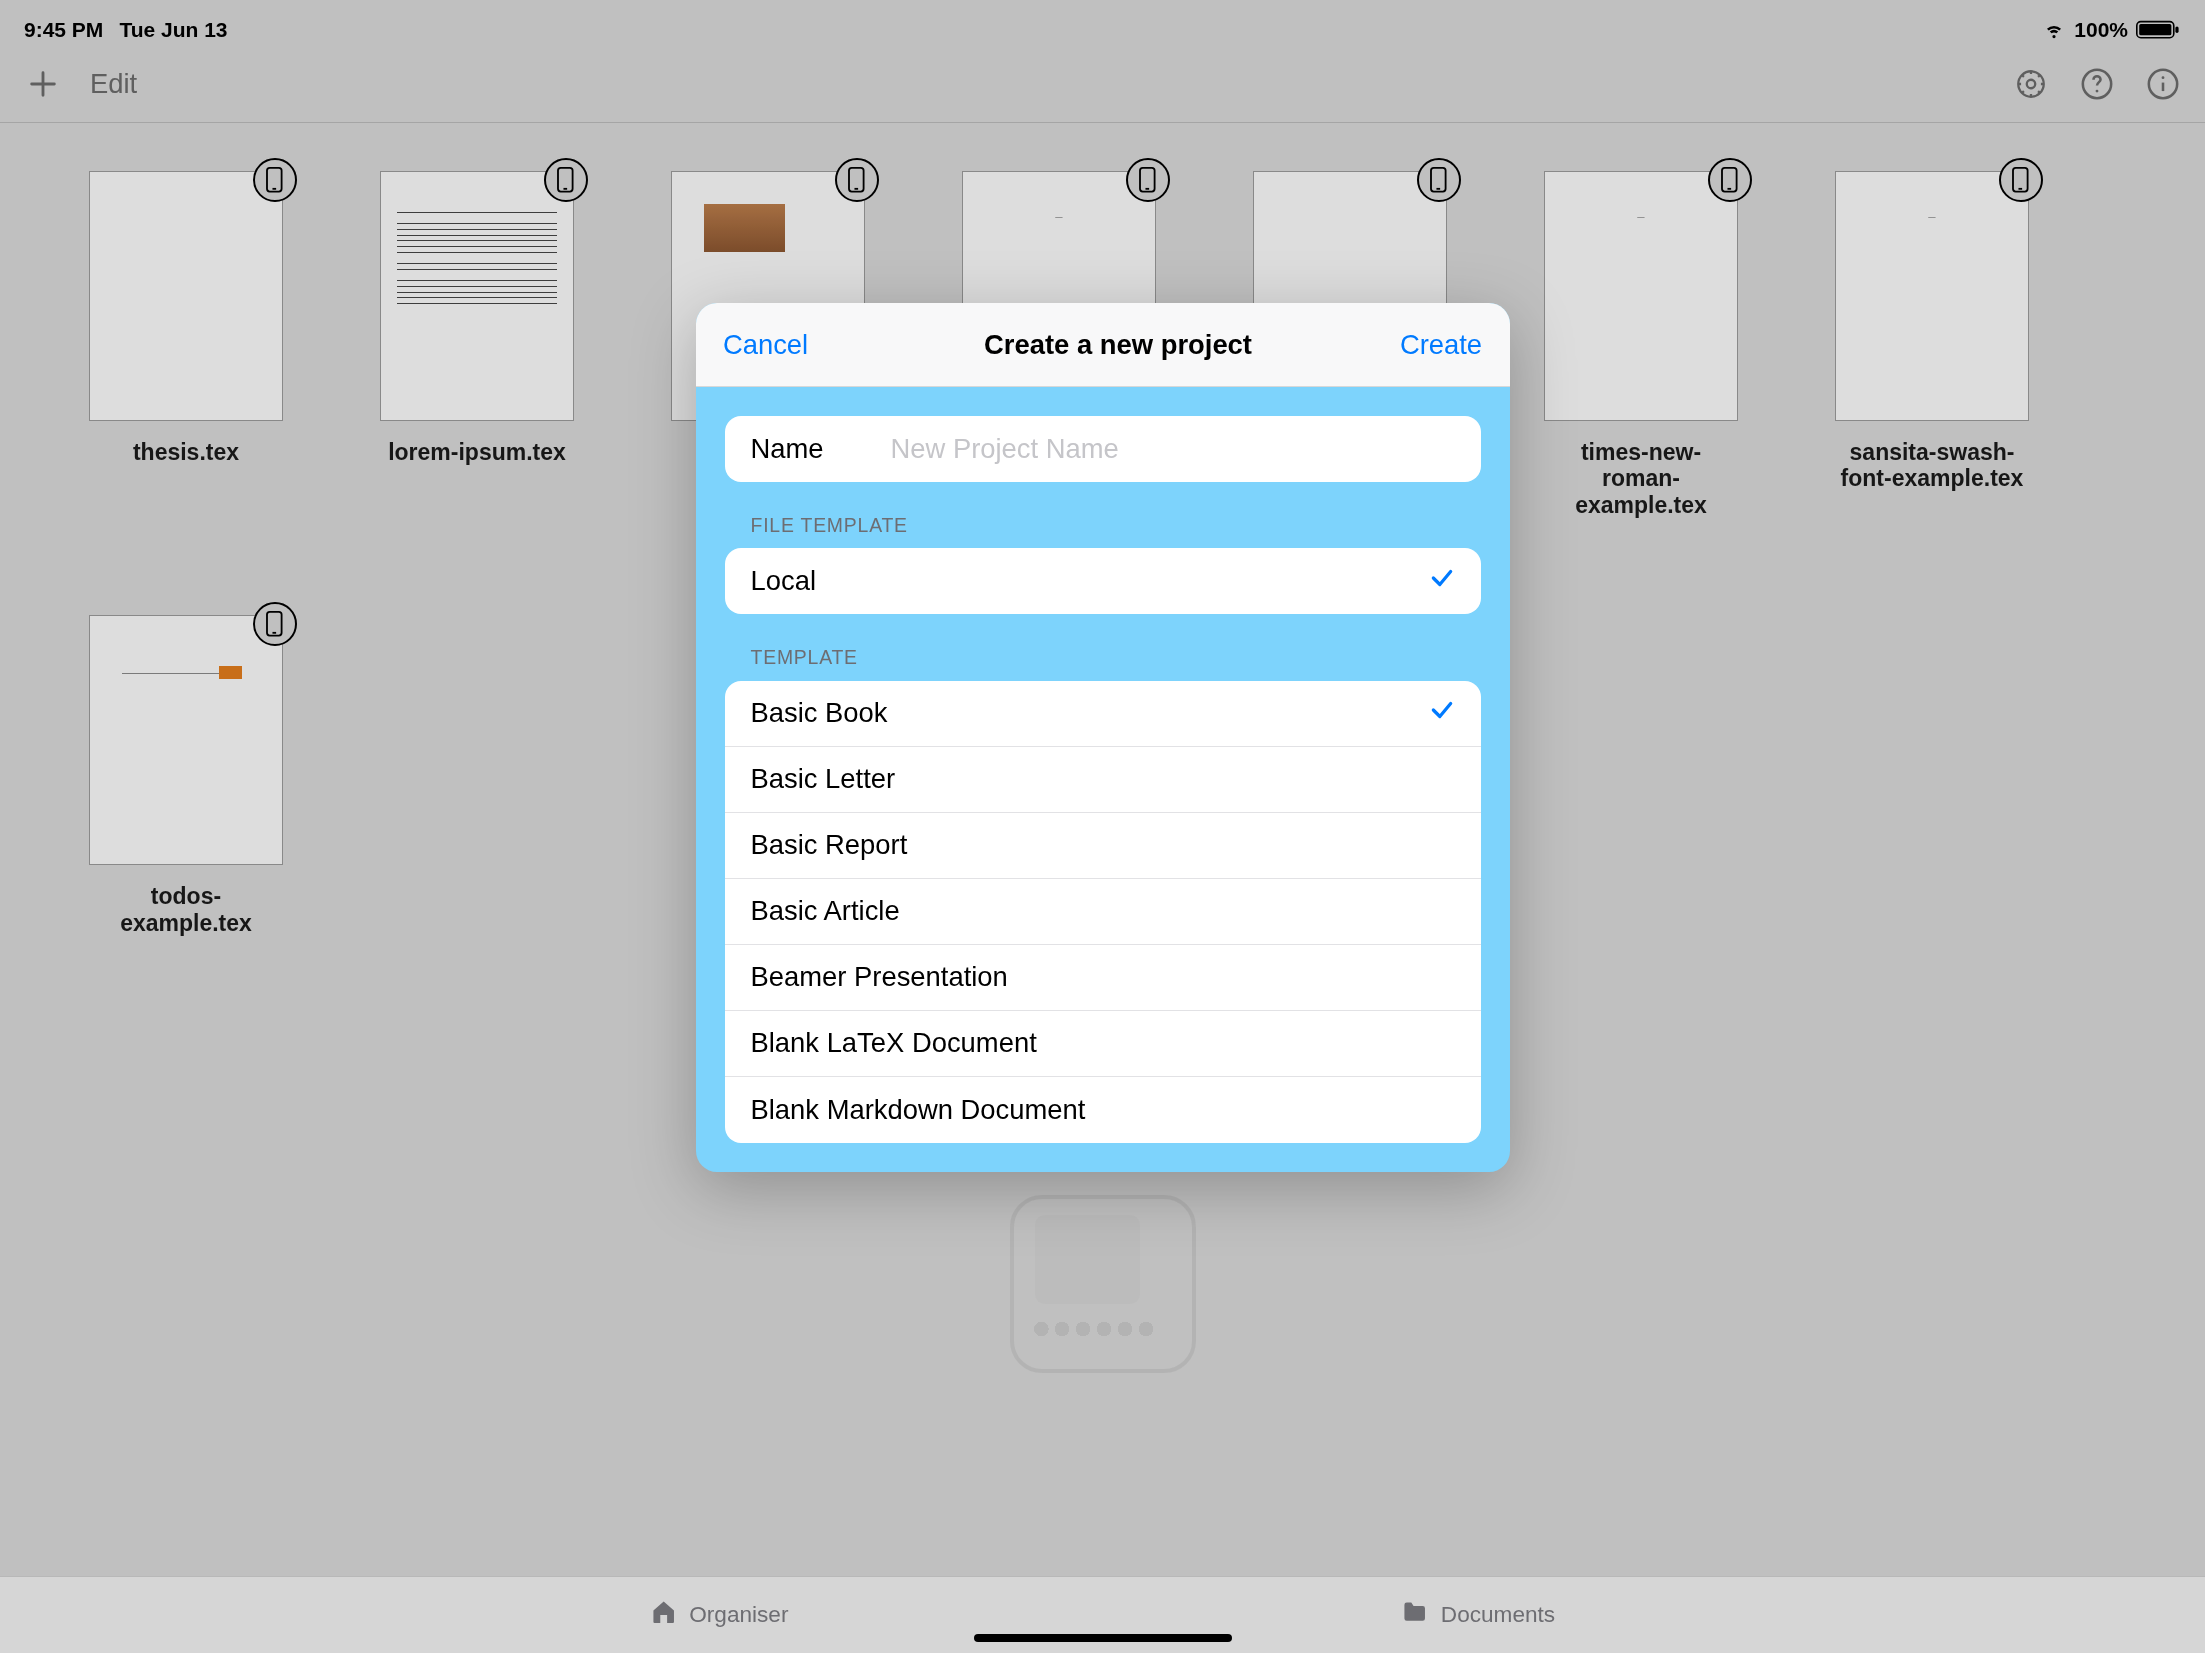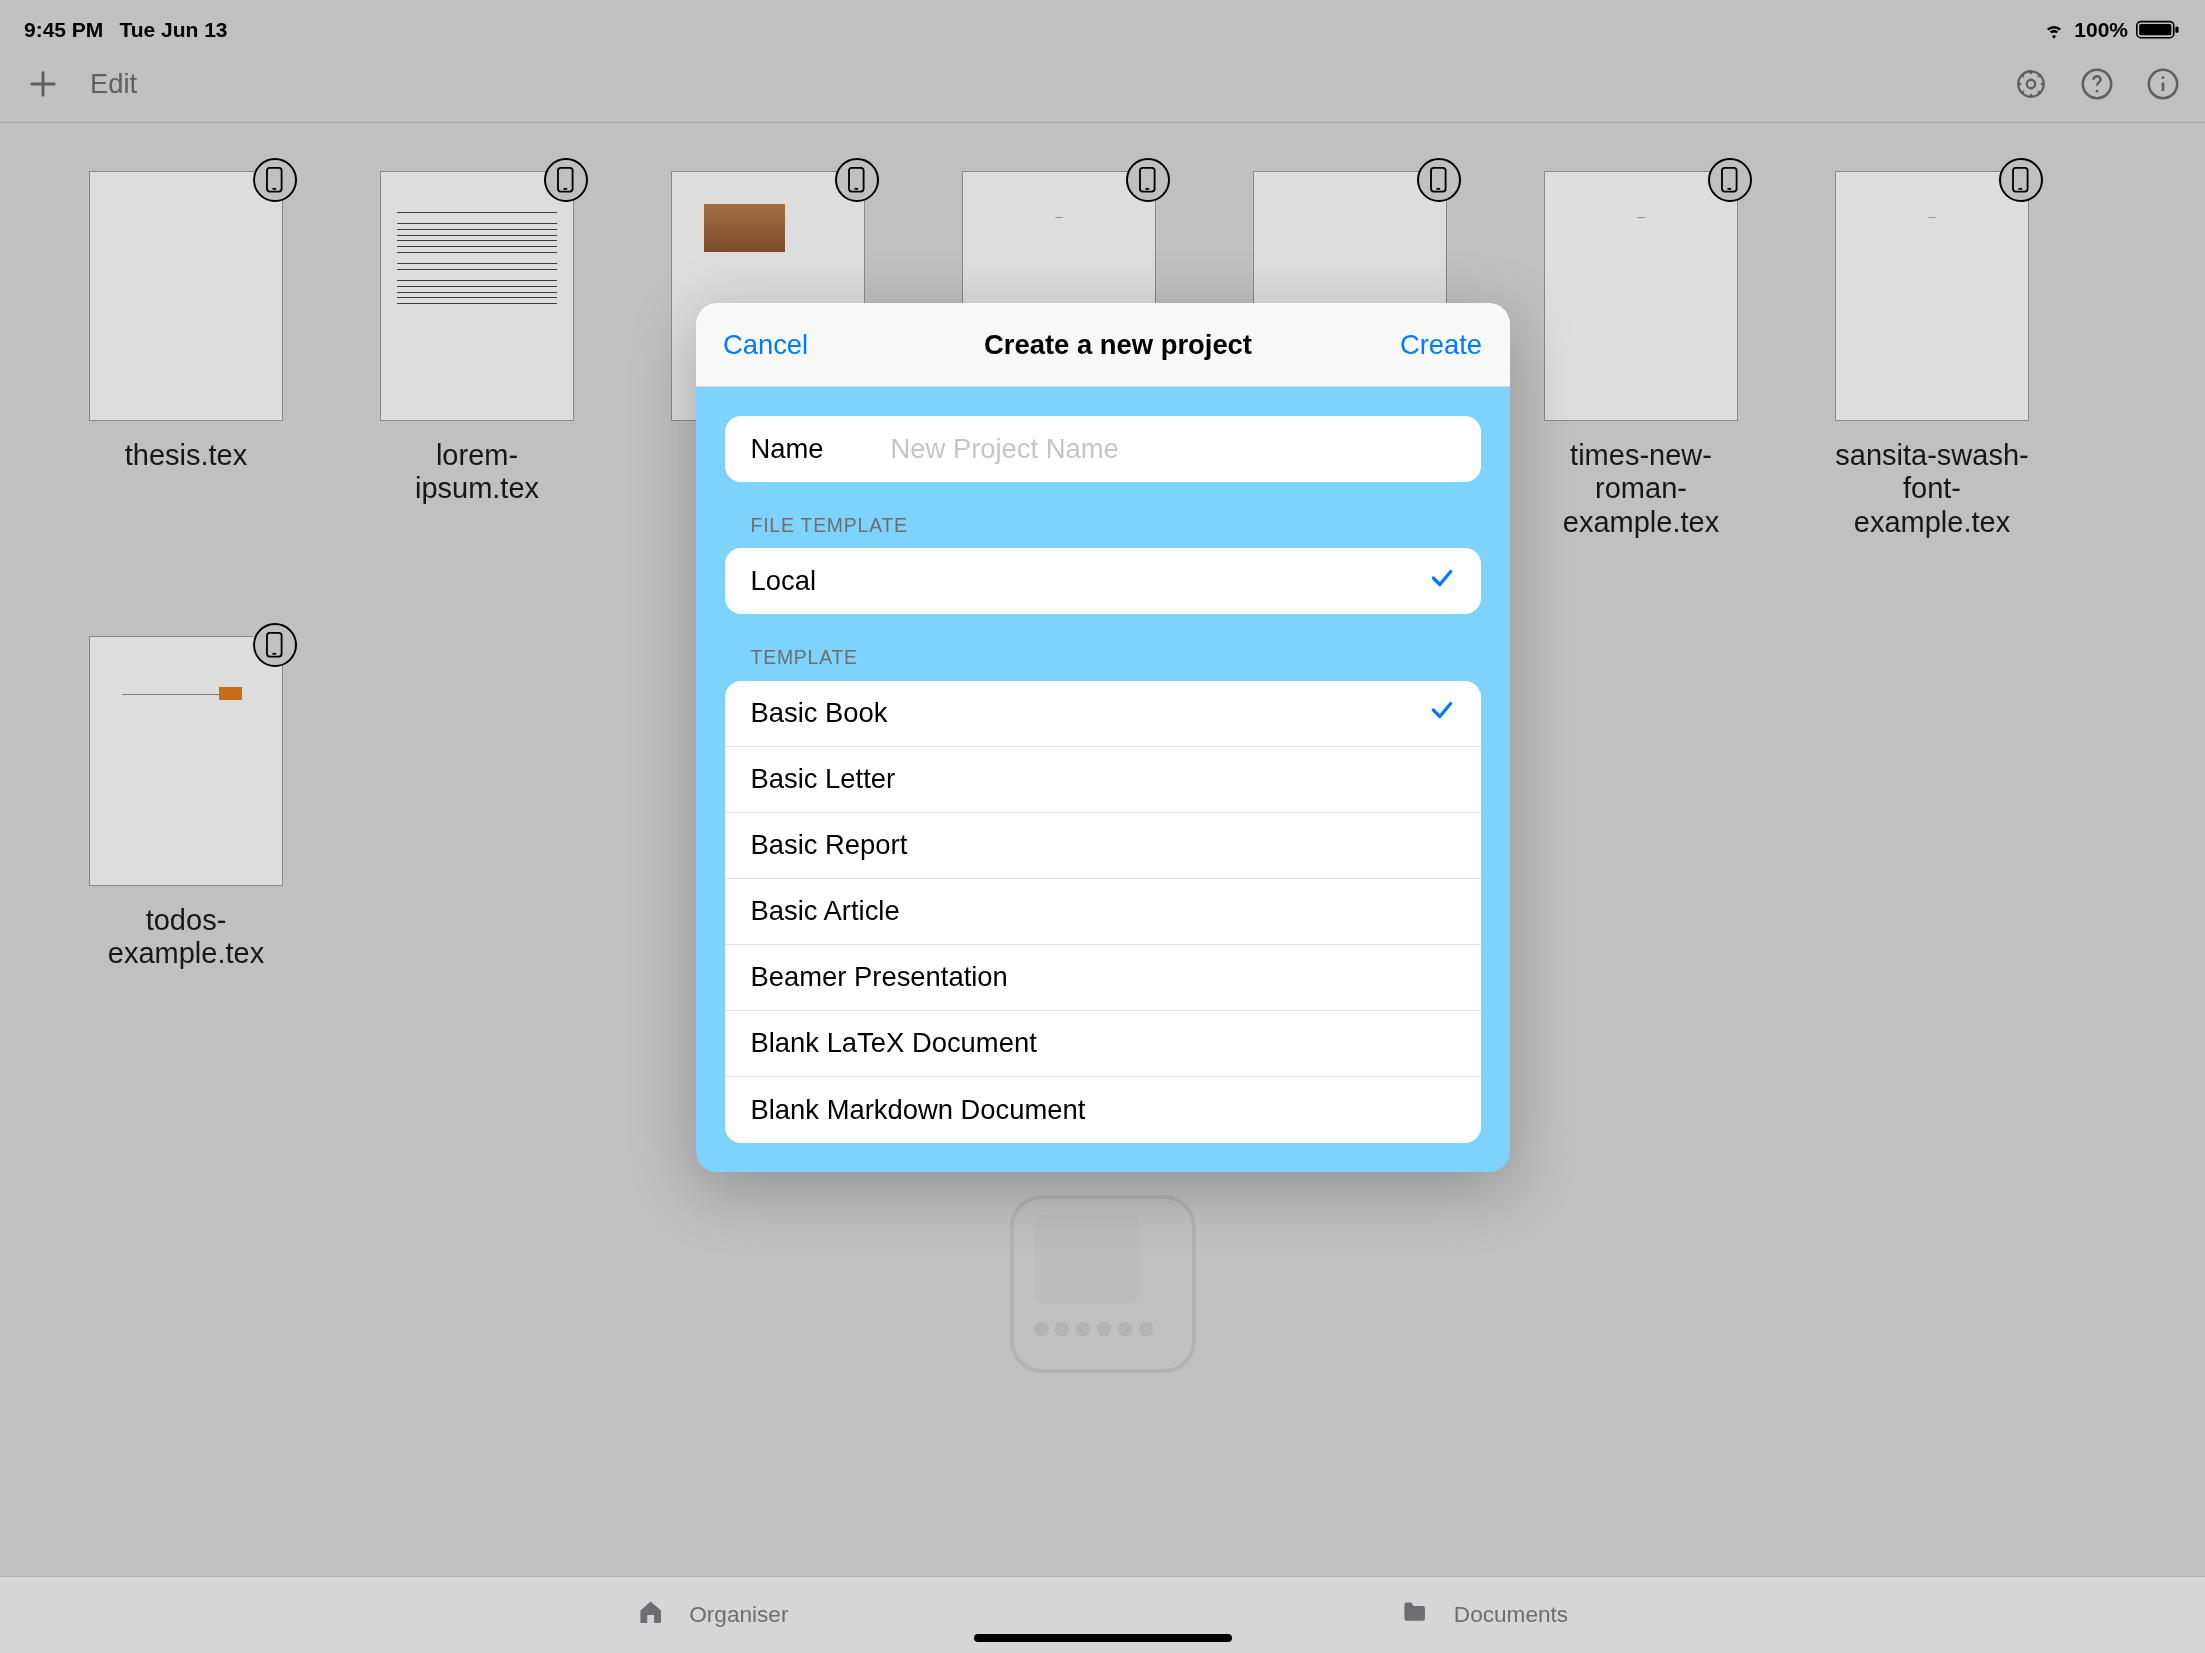--- a/index.html
+++ b/index.html
@@ -63,22 +63,22 @@
     width: 44px; height: 44px;
     border-radius: 50%;
     border: 2.4px solid #000;
     background: #d6d6d6;
     display:flex; align-items:center; justify-content:center;
   }
   .doc-badge svg { width: 22.6px; height: 27.4px; }
   .doc-name {
     margin-top: 18px;
     text-align: center;
-    font-size: 29px;
-    font-weight: 400;
+    font-size: 23px;
+    font-weight: 700;
     color:#1a1a1a;
     line-height: 1.15;
   }
   
   .thumb-text-lines::before {
     content:"";
     display:block;
     background: repeating-linear-gradient(#444,#444 0.8px, transparent 0.8px, transparent 5.7px);
     height: 97px;
     margin-top: 24px;
@@ -165,21 +165,21 @@
     position:absolute;
     left:0; right:0; bottom:0;
     height: 77px;
     background:#d6d6d6;
     border-top: 0.8px solid #b8b8b8;
     display:flex;
     justify-content:center;
     gap: 613px;
     align-items:center;
   }
-  .tab-item { display:flex; align-items:center; gap:25px; color:#6d6d72; font-size:22.6px; }
+  .tab-item { display:flex; align-items:center; gap:12px; color:#6d6d72; font-size:22.6px; }
   .tab-item svg { width:27.4px; height:27.4px; }
   
   .home-indicator {
     position:absolute;
     bottom: 11.3px;
     left:50%;
     transform:translateX(-50%);
     width: 258px; height: 8px;
     background:#000;
     border-radius: 8px;

